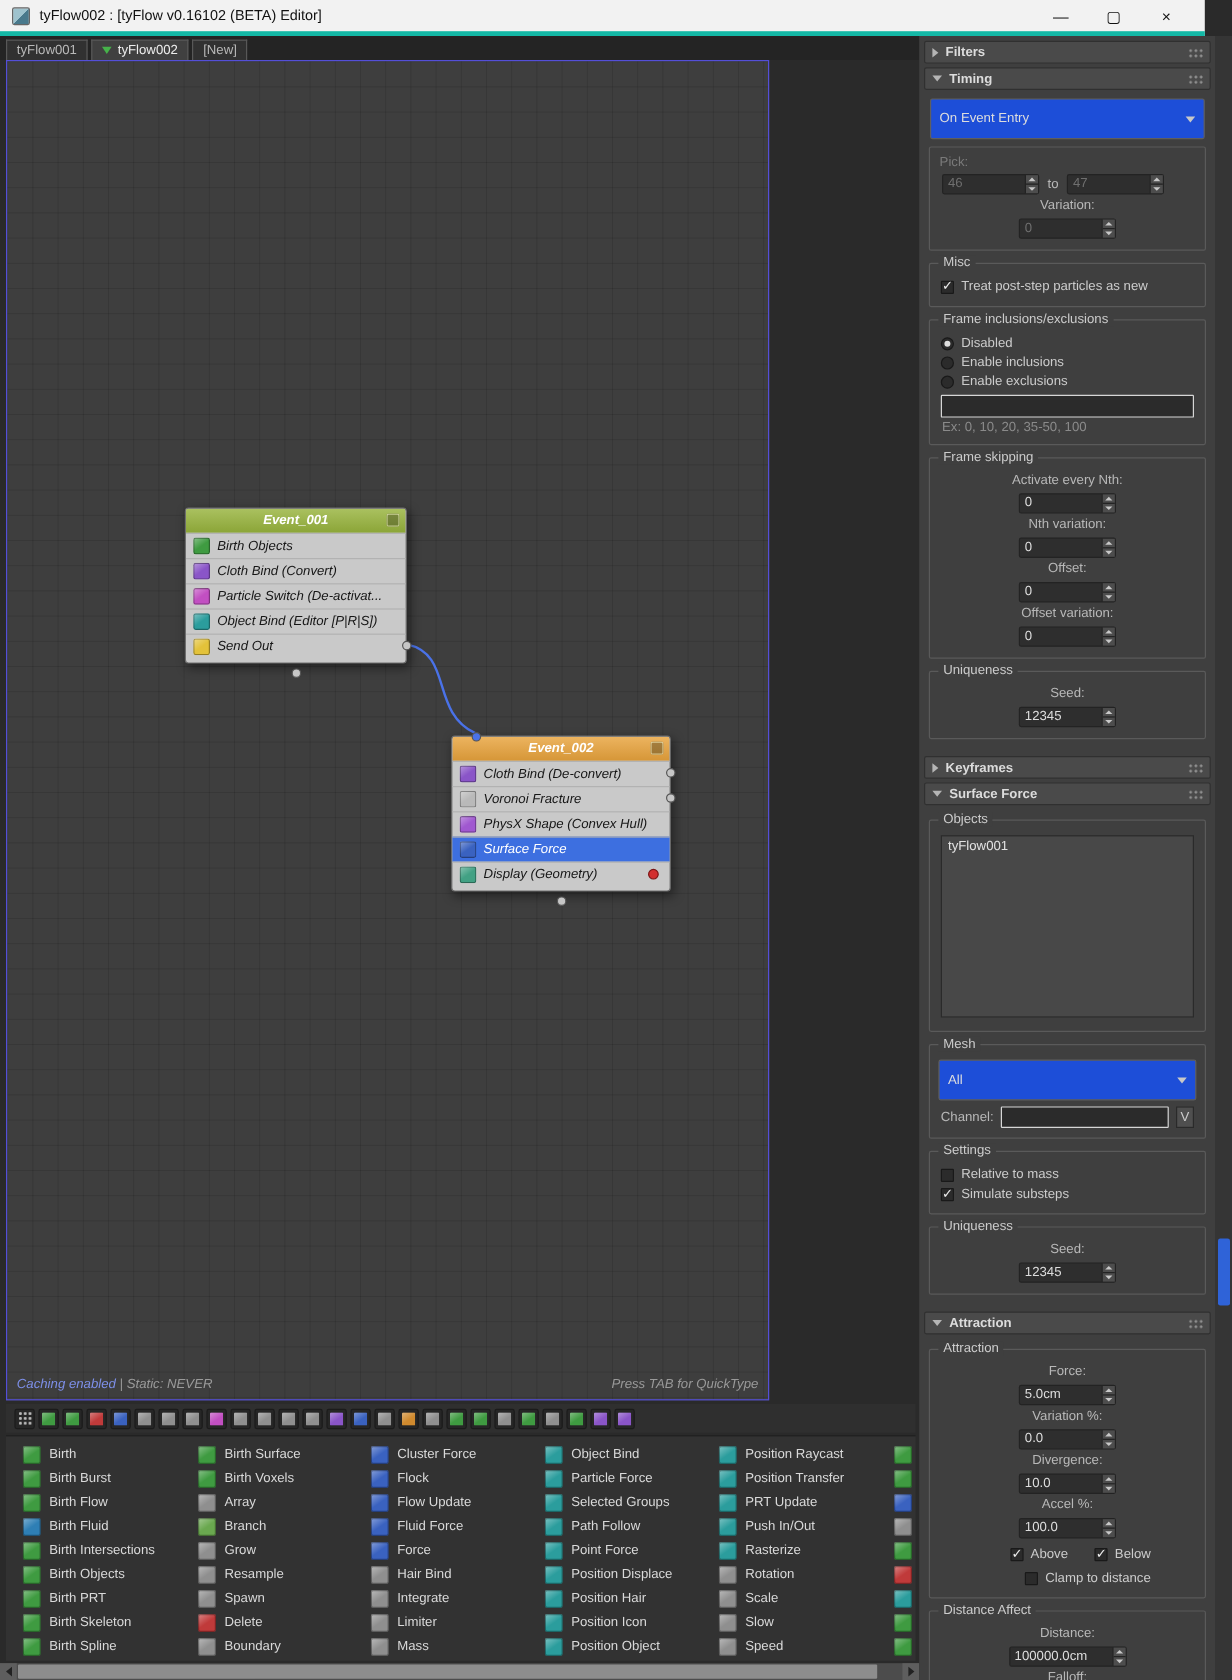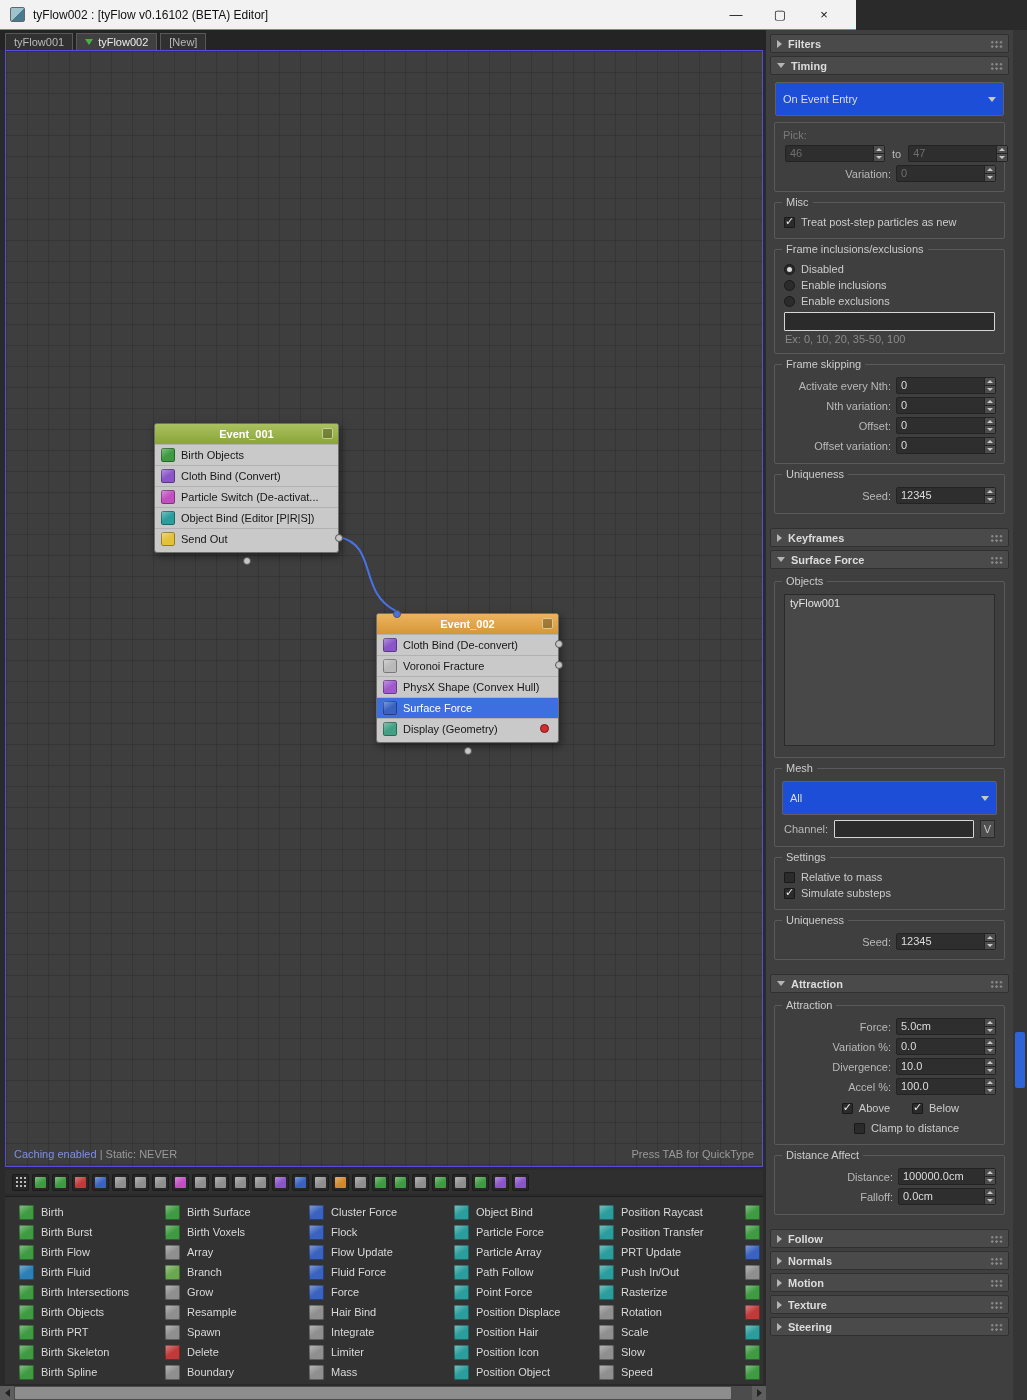--- a/index.html
+++ b/index.html
@@ -4,46 +4,46 @@
 <style>
   * { box-sizing: border-box; margin: 0; padding: 0; }
   html,body { width:1027px; height:1400px; }
   body {
     position:relative; background:#2a2a2a; overflow:hidden;
     font-family:"Liberation Sans", sans-serif; font-size:11px;
     -webkit-font-smoothing:antialiased;
   }
 
   
-  #titlebar { position:absolute; left:0; top:0; width:856px; height:30px;
-    background:#f2f2f2; border-bottom:1px solid #14b8a6;
+  #titlebar { position:absolute; left:0; top:0; width:1004px; height:30px;
+    background:#f2f2f2; border-bottom:4px solid #14b8a6;
     display:flex; align-items:center; gap:8px; padding:0 10px; }
   .app-icon { width:15px; height:15px; border:1px solid #666; border-radius:2px;
     background:linear-gradient(135deg,#9fc3ce 0 50%,#49798c 50% 100%); }
   .title-text { font-size:12px; color:#111; }
   .win-btns { margin-left:auto; display:flex; }
   .win-btn { width:44px; height:30px; display:flex; align-items:center; justify-content:center;
     font-size:13px; color:#111; }
 
   
   #tabbar { position:absolute; left:0; top:30px; width:766px; height:20px; background:#242424;
     display:flex; align-items:flex-end; gap:3px; padding:0 5px; }
   .tab { height:17px; display:flex; align-items:center; gap:5px; padding:0 8px;
     background:#313131; border:1px solid #585858; border-bottom:none; color:#b9b9b9; white-space:nowrap; }
   .tab.active { background:#404040; color:#ececec; }
   .tab-arrow { width:0; height:0; border-left:4px solid transparent; border-right:4px solid transparent;
     border-top:6px solid #46b24a; }
 
   
-  #canvas { position:absolute; left:5px; top:50px; width:758px; height:1117px;
+  #canvas { position:absolute; left:5px; top:50px; width:636px; height:1117px;
     background-color:#3e3e3e; border:1px solid #544fd8;
     background-image:
       linear-gradient(rgba(0,0,0,.12) 1px, transparent 1px),
       linear-gradient(90deg, rgba(0,0,0,.12) 1px, transparent 1px);
-    background-size:21px 21px; }
+    background-size:21px 21px;font-style:italic; }
   #wires { position:absolute; left:0; top:0; width:758px; height:1117px; pointer-events:none; }
 
   .node { position:absolute; width:185px; background:#c9c9c9; border:1px solid #6e6e6e;
     border-radius:3px; padding-bottom:3px; box-shadow:2px 3px 9px rgba(0,0,0,.45); }
   #node-event1 { left:148px; top:372px; }
   #node-event2 { left:370px; top:562px; width:183px; }
   .node-header { height:20px; border-radius:2px 2px 0 0; position:relative;
     display:flex; align-items:center; justify-content:center;
     color:#fff; font-weight:bold; font-size:11px;
     background-image:linear-gradient(rgba(255,255,255,.18), rgba(0,0,0,.08)); }
@@ -114,22 +114,22 @@
     margin:10px 3px 7px; padding:9px 6px 6px; }
   .gbox.nolegend { padding-top:5px; margin-top:6px; }
   .gtitle { position:absolute; top:-7px; left:7px; background:#3f3f3f; padding:0 4px; color:#cccccc; }
 
   .dd { display:flex; align-items:center; background:#1d4ed8; border:1px solid #5f5f5f; border-radius:2px;
     color:#dddddd; height:34px; padding:0 7px; margin:5px 4px; }
   .dd-arrow { margin-left:auto; width:0; height:0; border-left:4px solid transparent;
     border-right:4px solid transparent; border-top:5px solid #c8c8c8; }
 
   .srow { display:flex; align-items:center; justify-content:flex-end; gap:5px; margin:3px 2px;
-    color:#b8b8b8; white-space:nowrap; }
-  .spin { display:flex; width:100px; height:17px; border:1px solid #232323; border-radius:2px;
+    color:#b8b8b8; white-space:nowrap;flex-direction:column; }
+  .spin { display:flex; width:81px; height:17px; border:1px solid #232323; border-radius:2px;
     background:#2e2e2e; flex:none; }
   .spin.wide { width:98px; }
   .spin-val { flex:1; color:#dddddd; padding:1px 4px; overflow:hidden; white-space:nowrap; }
   .spin-btns { width:11px; display:flex; flex-direction:column; border-left:1px solid #232323; flex:none; }
   .sb { flex:1; background:#4d4d4d; display:flex; align-items:center; justify-content:center; }
   .sb + .sb { border-top:1px solid #232323; }
   .sb-up::after { content:""; border-left:3px solid transparent; border-right:3px solid transparent;
     border-bottom:3px solid #c8c8c8; }
   .sb-dn::after { content:""; border-left:3px solid transparent; border-right:3px solid transparent;
     border-top:3px solid #c8c8c8; }
@@ -470,21 +470,21 @@
     <div class="pal-item">
         <span class="pic" style="background-color: rgb(43, 157, 157);"></span>
         <span>Object Bind</span>
       </div>
       <div class="pal-item">
         <span class="pic" style="background-color: rgb(43, 157, 157);"></span>
         <span>Particle Force</span>
       </div>
       <div class="pal-item">
         <span class="pic" style="background-color: rgb(43, 157, 157);"></span>
-        <span>Particle Array</span>
+        <span>Selected Groups</span>
       </div>
       <div class="pal-item">
         <span class="pic" style="background-color: rgb(43, 157, 157);"></span>
         <span>Path Follow</span>
       </div>
       <div class="pal-item">
         <span class="pic" style="background-color: rgb(43, 157, 157);"></span>
         <span>Point Force</span>
       </div>
       <div class="pal-item">

